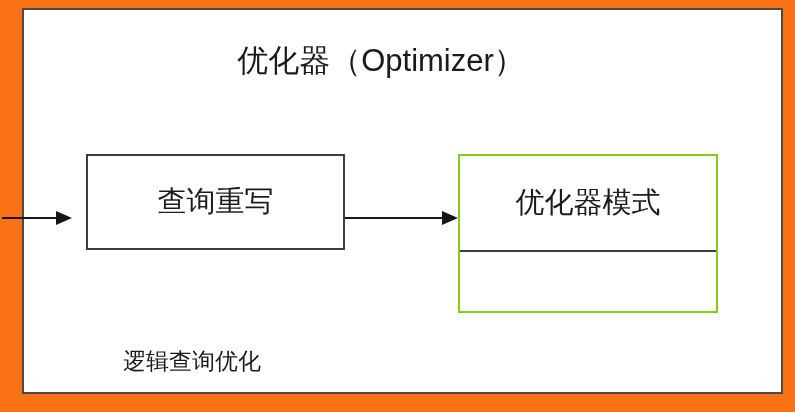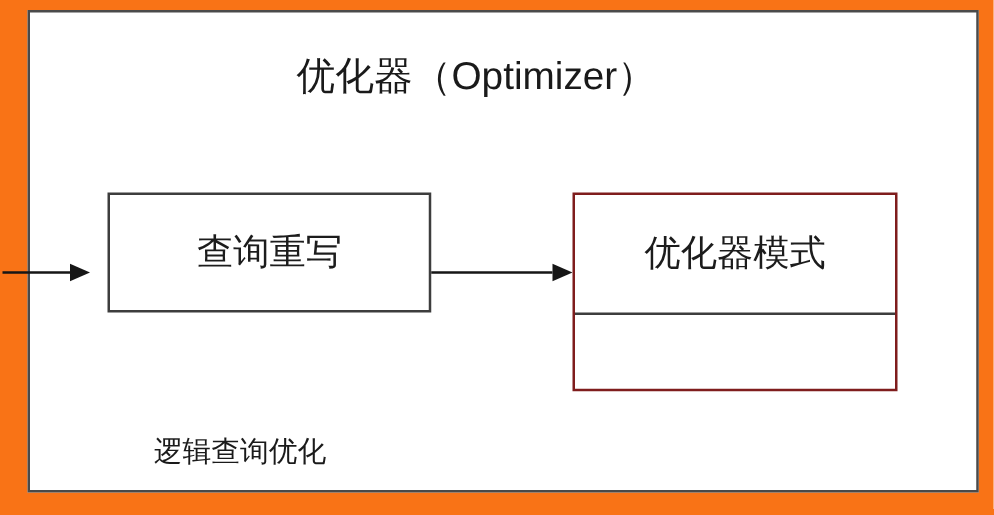--- a/index.html
+++ b/index.html
@@ -39,21 +39,21 @@
     justify-content: center;
   }
   .node-query-rewrite {
     left: 86px; top: 154px;
     width: 259px; height: 96px;
     font-size: 29px;
   }
   .node-optimizer-group {
     left: 458px; top: 154px;
     width: 260px; height: 159px;
-    border: 2px solid #7f1d1d;
+    border: 2px solid #84cc16;
     box-sizing: border-box;
     position: absolute;
     background: #ffffff;
     display: flex;
     flex-direction: column;
   }
   .optimizer-header {
     height: 94px;
     border-bottom: 2px solid #3d3d3d;
     display: flex;

